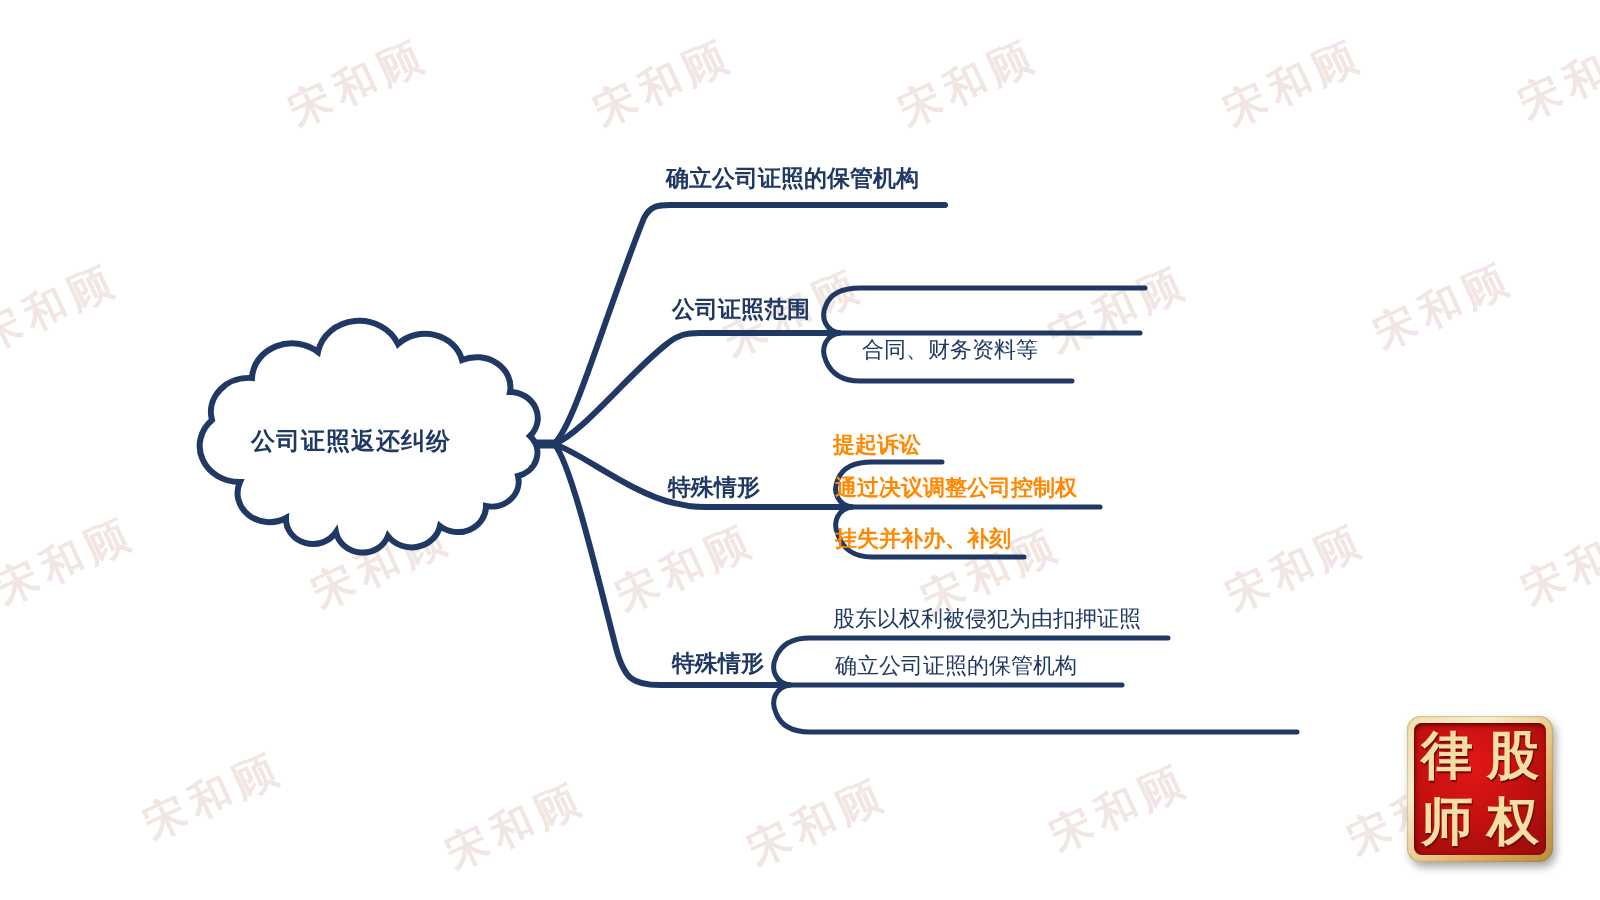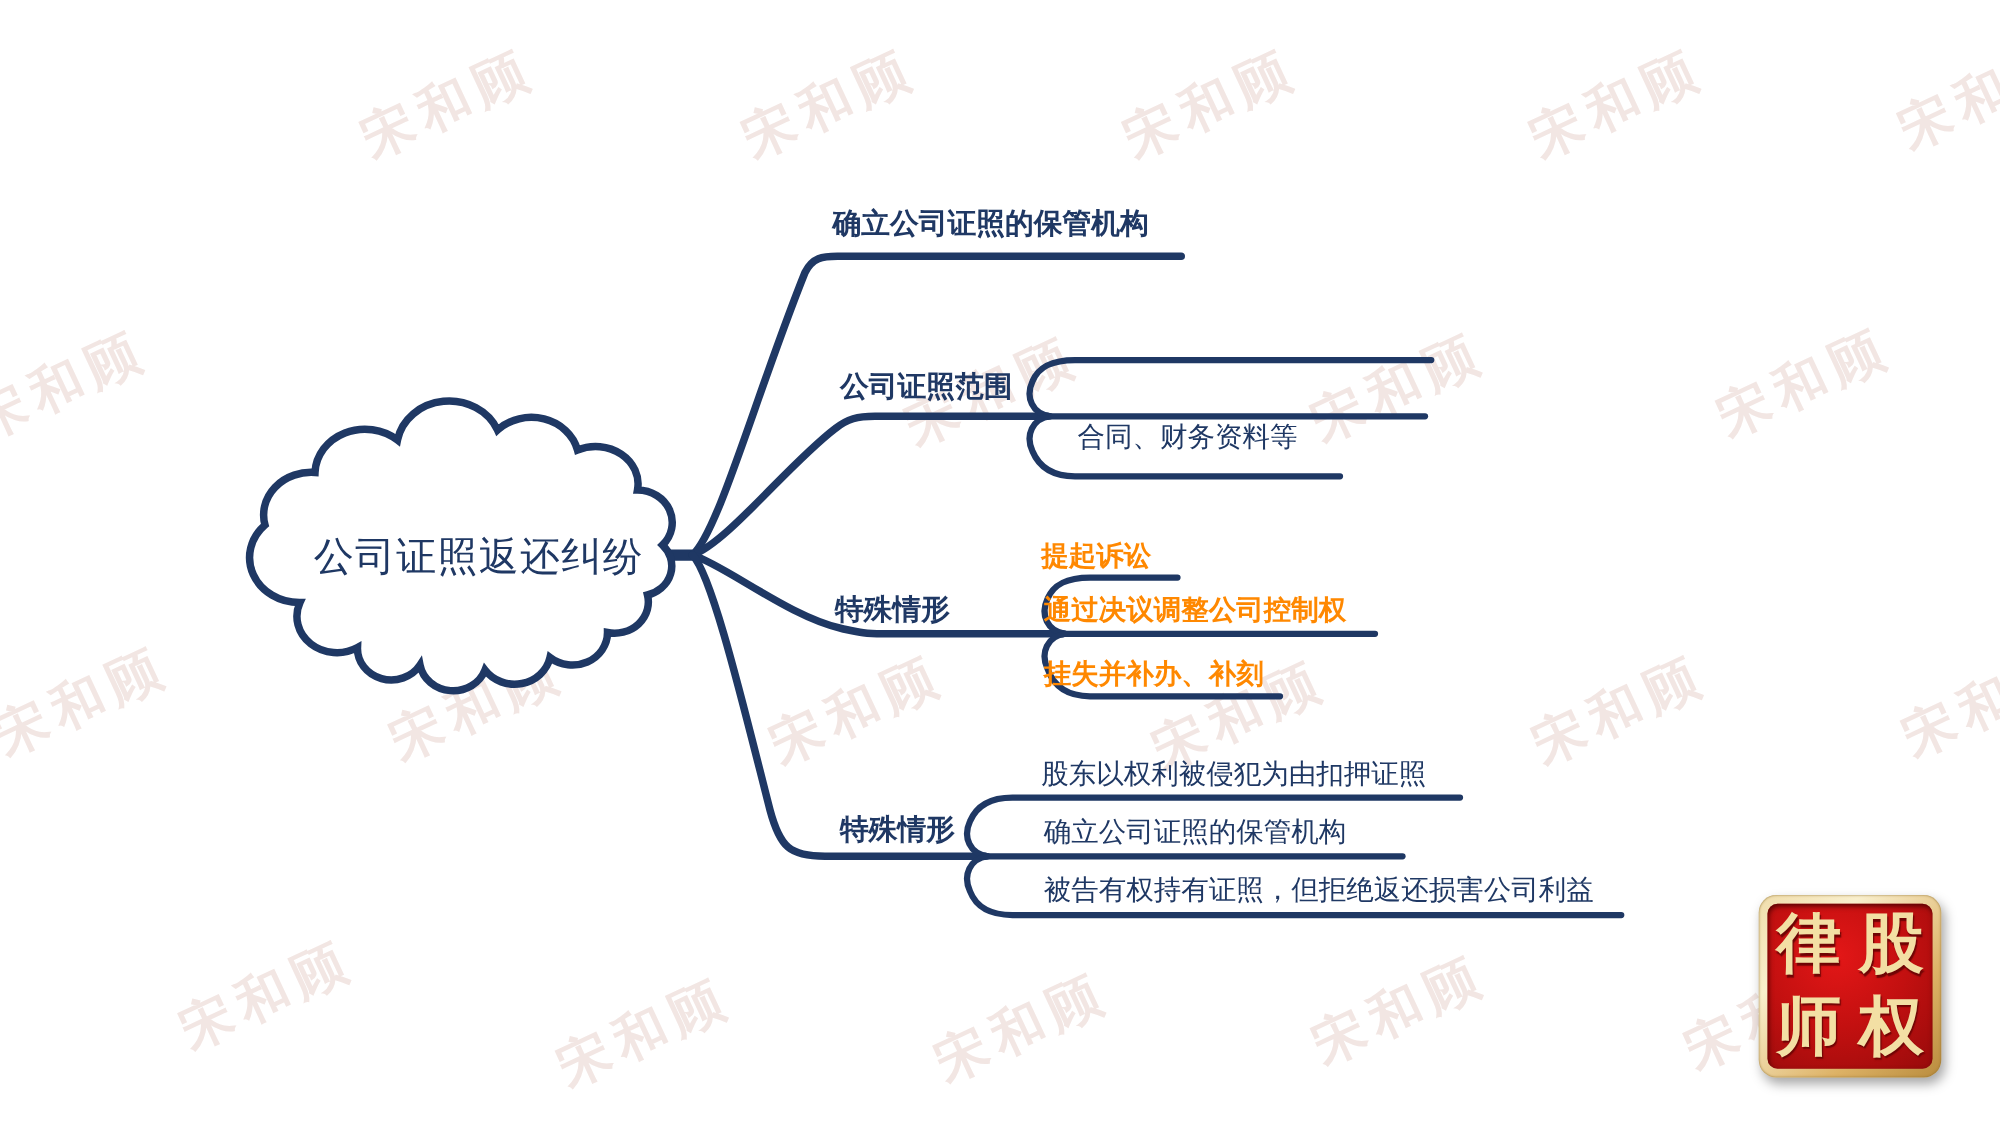--- a/index.html
+++ b/index.html
@@ -16,21 +16,21 @@
   }
   
   .lines{position:absolute;left:0;top:0;z-index:2;}
   .stroke-navy{stroke:var(--navy,#1f3864);fill:none;stroke-linecap:round;stroke-linejoin:round;}
   .cloud{fill:#ffffff;stroke:var(--navy,#1f3864);}
   
   .node{
     position:absolute;z-index:3;white-space:nowrap;line-height:1.15;
     color:var(--navy,#1f3864);
   }
-  .root-label{font-size:32px;font-weight:normal;letter-spacing:1px;}
+  .root-label{font-size:24px;font-weight:bold;letter-spacing:1px;}
   .b-label{font-size:23px;font-weight:bold;}
   .leaf{font-size:22px;}
   .leaf.orange{color:var(--orange,#ff8800);font-weight:bold;}
   
   .logo{
     position:absolute;left:40px;top:22px;z-index:3;
     font-family:"Liberation Serif",serif;font-style:italic;font-weight:bold;
     font-size:62px;letter-spacing:8px;color:#b3b3b3;
     text-shadow:-1px -1px 0 #ffffff,1px 1px 0 #8d8d8d,3px 4px 5px rgba(0,0,0,0.22);
   }
@@ -128,21 +128,20 @@
   <div class="node b-label" style="left:672px;top:650px">特殊情形</div>
 
   <div class="node leaf" style="left:862px;top:337px">合同、财务资料等</div>
 
   <div class="node leaf orange" style="left:833px;top:432px">提起诉讼</div>
   <div class="node leaf orange" style="left:835px;top:475px">通过决议调整公司控制权</div>
   <div class="node leaf orange" style="left:835px;top:526px">挂失并补办、补刻</div>
 
   <div class="node leaf" style="left:833px;top:606px">股东以权利被侵犯为由扣押证照</div>
   <div class="node leaf" style="left:835px;top:653px">确立公司证照的保管机构</div>
-  <div class="node leaf" style="left:835px;top:699px">被告有权持有证照，但拒绝返还损害公司利益</div>
 
   <div class="seal">
     <div class="seal-inner">
       <span class="seal-char">律</span>
       <span class="seal-char">股</span>
       <span class="seal-char">师</span>
       <span class="seal-char">权</span>
     </div>
   </div>
 

